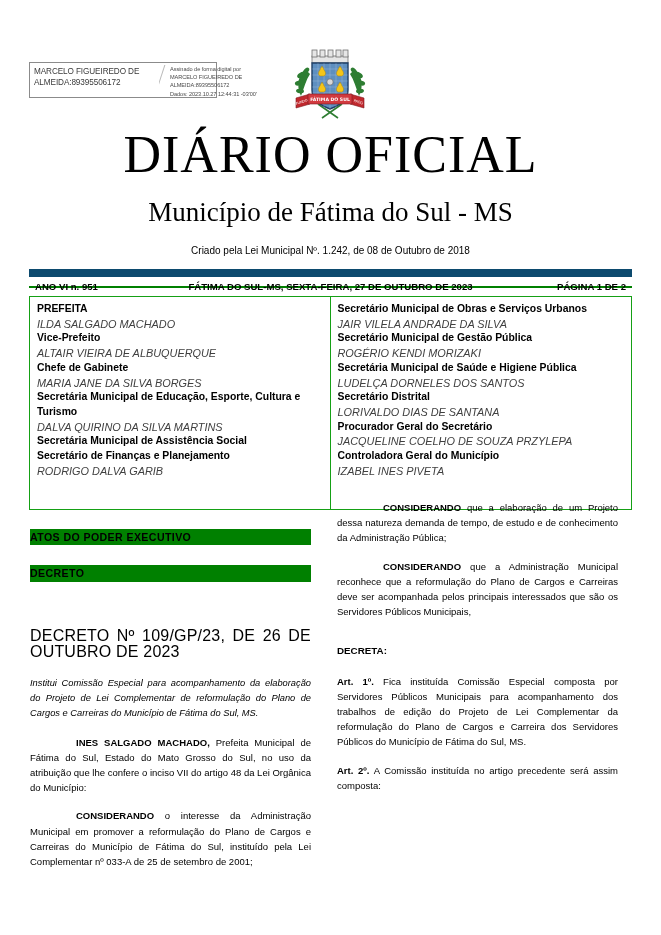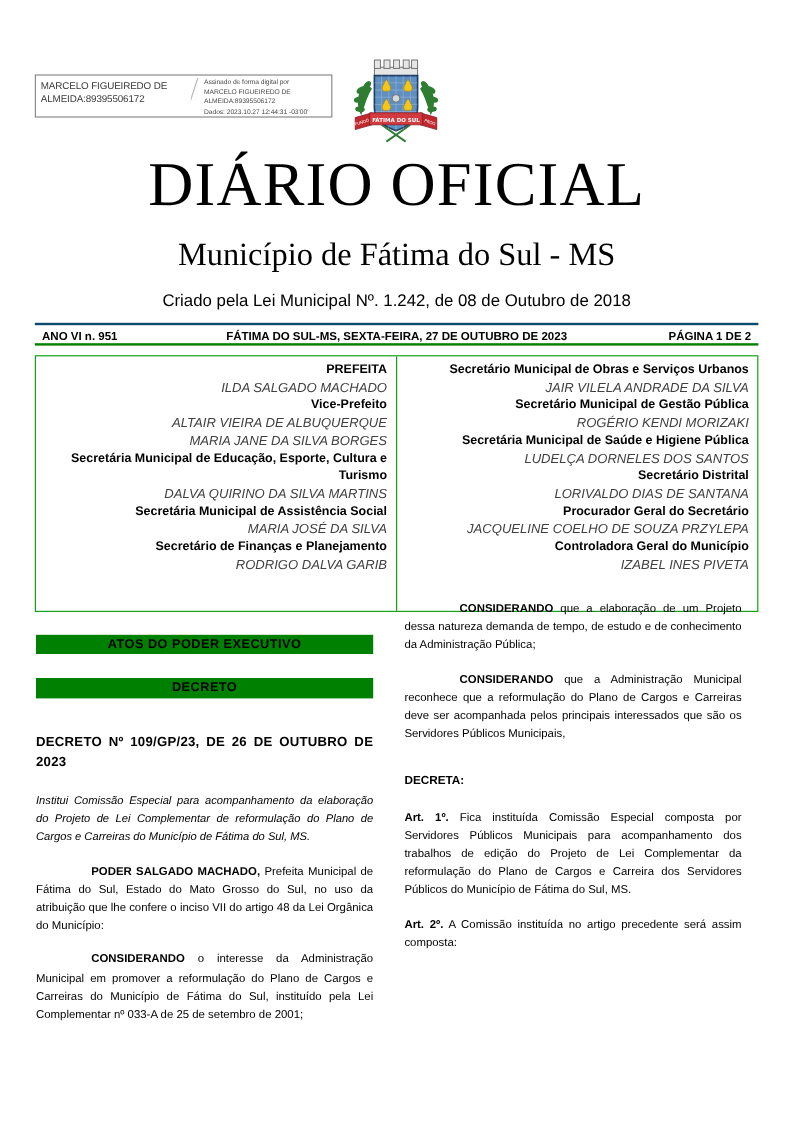--- a/index.html
+++ b/index.html
@@ -20,21 +20,21 @@
     left: 0; top: 0;
     width: 661px;
     height: 935px;
   }
 
   
   .sig-box {
     position: absolute;
     left: 29px;
     top: 62px;
-    width: 248px;
+    width: 188px;
     height: 36px;
     border: 1px solid #8b8b8b;
     box-sizing: border-box;
   }
   .sig-name {
     position: absolute;
     left: 4px;
     top: 4px;
     width: 118px;
     font-size: 8.2px;
@@ -102,32 +102,32 @@
     font-family: "Liberation Serif", serif;
     font-size: 27px;
     line-height: 32px;
   }
   .masthead-law {
     position: absolute;
     left: 0;
     top: 244px;
     width: 661px;
     text-align: center;
-    font-size: 14px;
+    font-size: 10px;
     line-height: 13px;
   }
 
   
   .issue-bar {
     position: absolute;
     left: 29px;
     top: 269px;
     width: 603px;
     height: 19px;
-    border-top: 2px solid #0c4a6e;
+    border-top: 8px solid #0c4a6e;
     border-bottom: 2px solid #008000;
     box-sizing: border-box;
   }
   .issue-bar .ib {
     position: absolute;
     top: 3px;
     font-size: 9.6px;
     font-weight: bold;
     line-height: 13px;
     white-space: nowrap;
@@ -144,21 +144,20 @@
     width: 603px;
     height: 214px;
     border: 1.5px solid #15a015;
     box-sizing: border-box;
     display: flex;
   }
   .off-col {
     box-sizing: border-box;
     padding: 5px 7px 0 7px;
     width: 50%;
-    text-align: right;
   }
   .off-col.left  { border-right: 1.5px solid #15a015; }
   .off-role {
     font-size: 10.4px;
     line-height: 14.7px;
     font-weight: bold;
     color: #000;
   }
   .off-person {
     font-size: 10.9px;
@@ -169,21 +168,20 @@
   }
 
   
   .banner {
     position: absolute;
     background: #008000;
     color: #000000;
     font-size: 10.6px;
     font-weight: bold;
     letter-spacing: 0.4px;
-    text-align: center;
     box-sizing: border-box;
   }
   .banner-atos {
     left: 30px;
     top: 529px;
     width: 281px;
     height: 16px;
     line-height: 16px;
   }
   .banner-decreto {
@@ -210,23 +208,23 @@
   .indent { text-indent: 46px; }
   .b { font-weight: bold; }
   .ementa {
     margin: 0 0 13px 0;
     font-style: italic;
     font-size: 9.3px;
     line-height: 15.2px;
     text-align: justify;
   }
   .decreto-head {
-    margin: 0 0 17px 0;
-    font-weight: bold;
-    font-size: 11px;
+    margin: 16px 0 17px 0;
+    font-weight: normal;
+    font-size: 16px;
     line-height: 15.5px;
     text-align: justify;
     letter-spacing: 0.2px;
   }
   .art-label { font-weight: bold; }
   .decreta {
     margin: 24px 0 15px 0;
     font-weight: bold;
     font-size: 9.8px;
   }
@@ -310,25 +308,25 @@
     <div class="ib ib-center">FÁTIMA DO SUL-MS, SEXTA-FEIRA, 27 DE OUTUBRO DE 2023</div>
     <div class="ib ib-right">PÁGINA 1 DE 2</div>
   </div>
 
   <div class="officials">
     <div class="off-col left">
       <div class="off-role">PREFEITA</div>
       <div class="off-person">ILDA SALGADO MACHADO</div>
       <div class="off-role">Vice-Prefeito</div>
       <div class="off-person">ALTAIR VIEIRA DE ALBUQUERQUE</div>
+      <div class="off-role">Chefe de Gabinete</div>
       <div class="off-person">MARIA JANE DA SILVA BORGES</div>
       <div class="off-role">Secretária Municipal de Educação, Esporte, Cultura e Turismo</div>
       <div class="off-person">DALVA QUIRINO DA SILVA MARTINS</div>
       <div class="off-role">Secretária Municipal de Assistência Social</div>
-      <div class="off-person">MARIA JOSÉ DA SILVA</div>
       <div class="off-role">Secretário de Finanças e Planejamento</div>
       <div class="off-person">RODRIGO DALVA GARIB</div>
     </div>
     <div class="off-col right">
       <div class="off-role">Secretário Municipal de Obras e Serviços Urbanos</div>
       <div class="off-person">JAIR VILELA ANDRADE DA SILVA</div>
       <div class="off-role">Secretário Municipal de Gestão Pública</div>
       <div class="off-person">ROGÉRIO KENDI MORIZAKI</div>
       <div class="off-role">Secretária Municipal de Saúde e Higiene Pública</div>
       <div class="off-person">LUDELÇA DORNELES DOS SANTOS</div>
@@ -341,21 +339,21 @@
     </div>
   </div>
 
   <div class="banner banner-atos">ATOS DO PODER EXECUTIVO</div>
   <div class="banner banner-decreto">DECRETO</div>
 
   <div class="col col-left">
     <div class="decreto-head">DECRETO Nº    109/GP/23, DE 26 DE OUTUBRO DE 2023</div>
     <div class="ementa">Institui Comissão Especial para acompanhamento da elaboração do Projeto de Lei Complementar de reformulação do Plano de Cargos e Carreiras do Município de Fátima do Sul, MS.</div>
     <div class="p indent">
-      <span class="b">PODER SALGADO MACHADO,</span><span> Prefeita Municipal de Fátima do Sul, Estado do Mato Grosso do Sul, no uso da atribuição que lhe confere o inciso VII do artigo 48 da Lei Orgânica do Município:</span>
+      <span class="b">INES SALGADO MACHADO,</span><span> Prefeita Municipal de Fátima do Sul, Estado do Mato Grosso do Sul, no uso da atribuição que lhe confere o inciso VII do artigo 48 da Lei Orgânica do Município:</span>
     </div>
     <div class="p indent">
       <span class="b">CONSIDERANDO</span><span> o interesse da Administração Municipal em promover a reformulação do Plano de Cargos e Carreiras do Município de Fátima do Sul, instituído pela Lei Complementar nº 033-A de 25 de setembro de 2001;</span>
     </div>
   </div>
 
   <div class="col col-right">
     <div class="p indent">
       <span class="b">CONSIDERANDO</span><span> que a elaboração de um Projeto dessa natureza demanda de tempo, de estudo e de conhecimento da Administração Pública;</span>
     </div>

